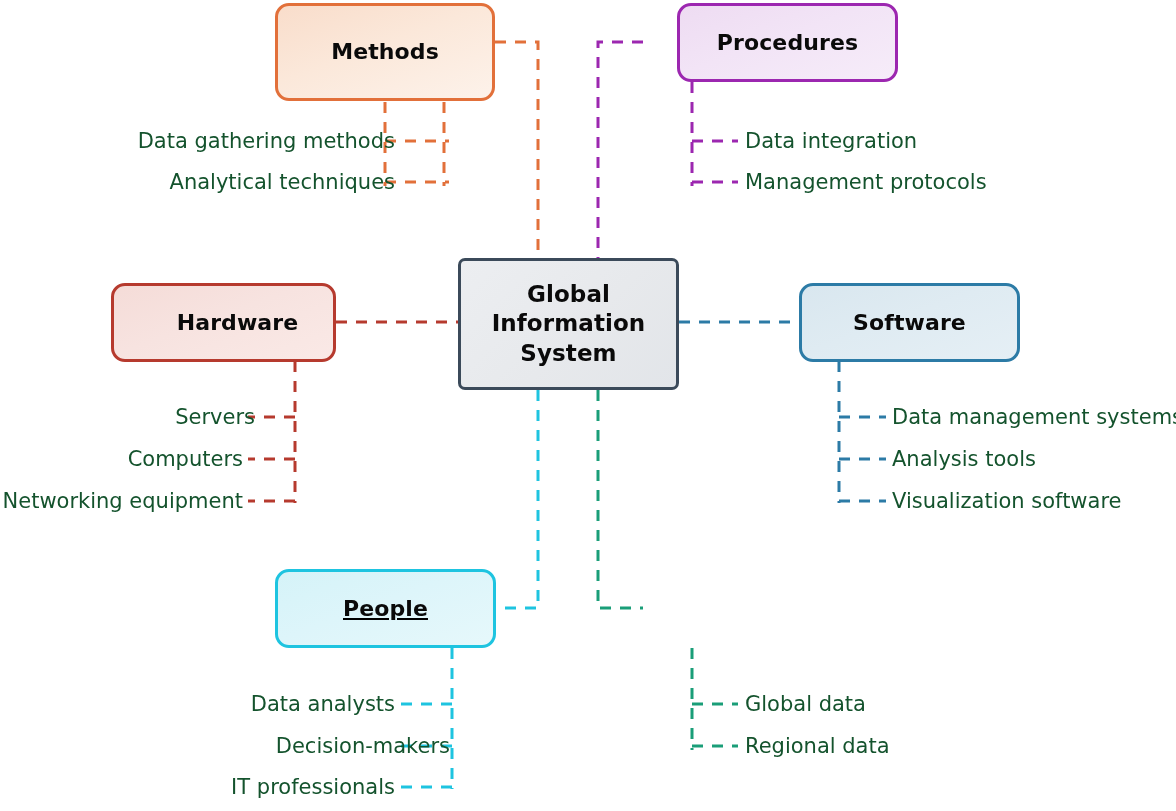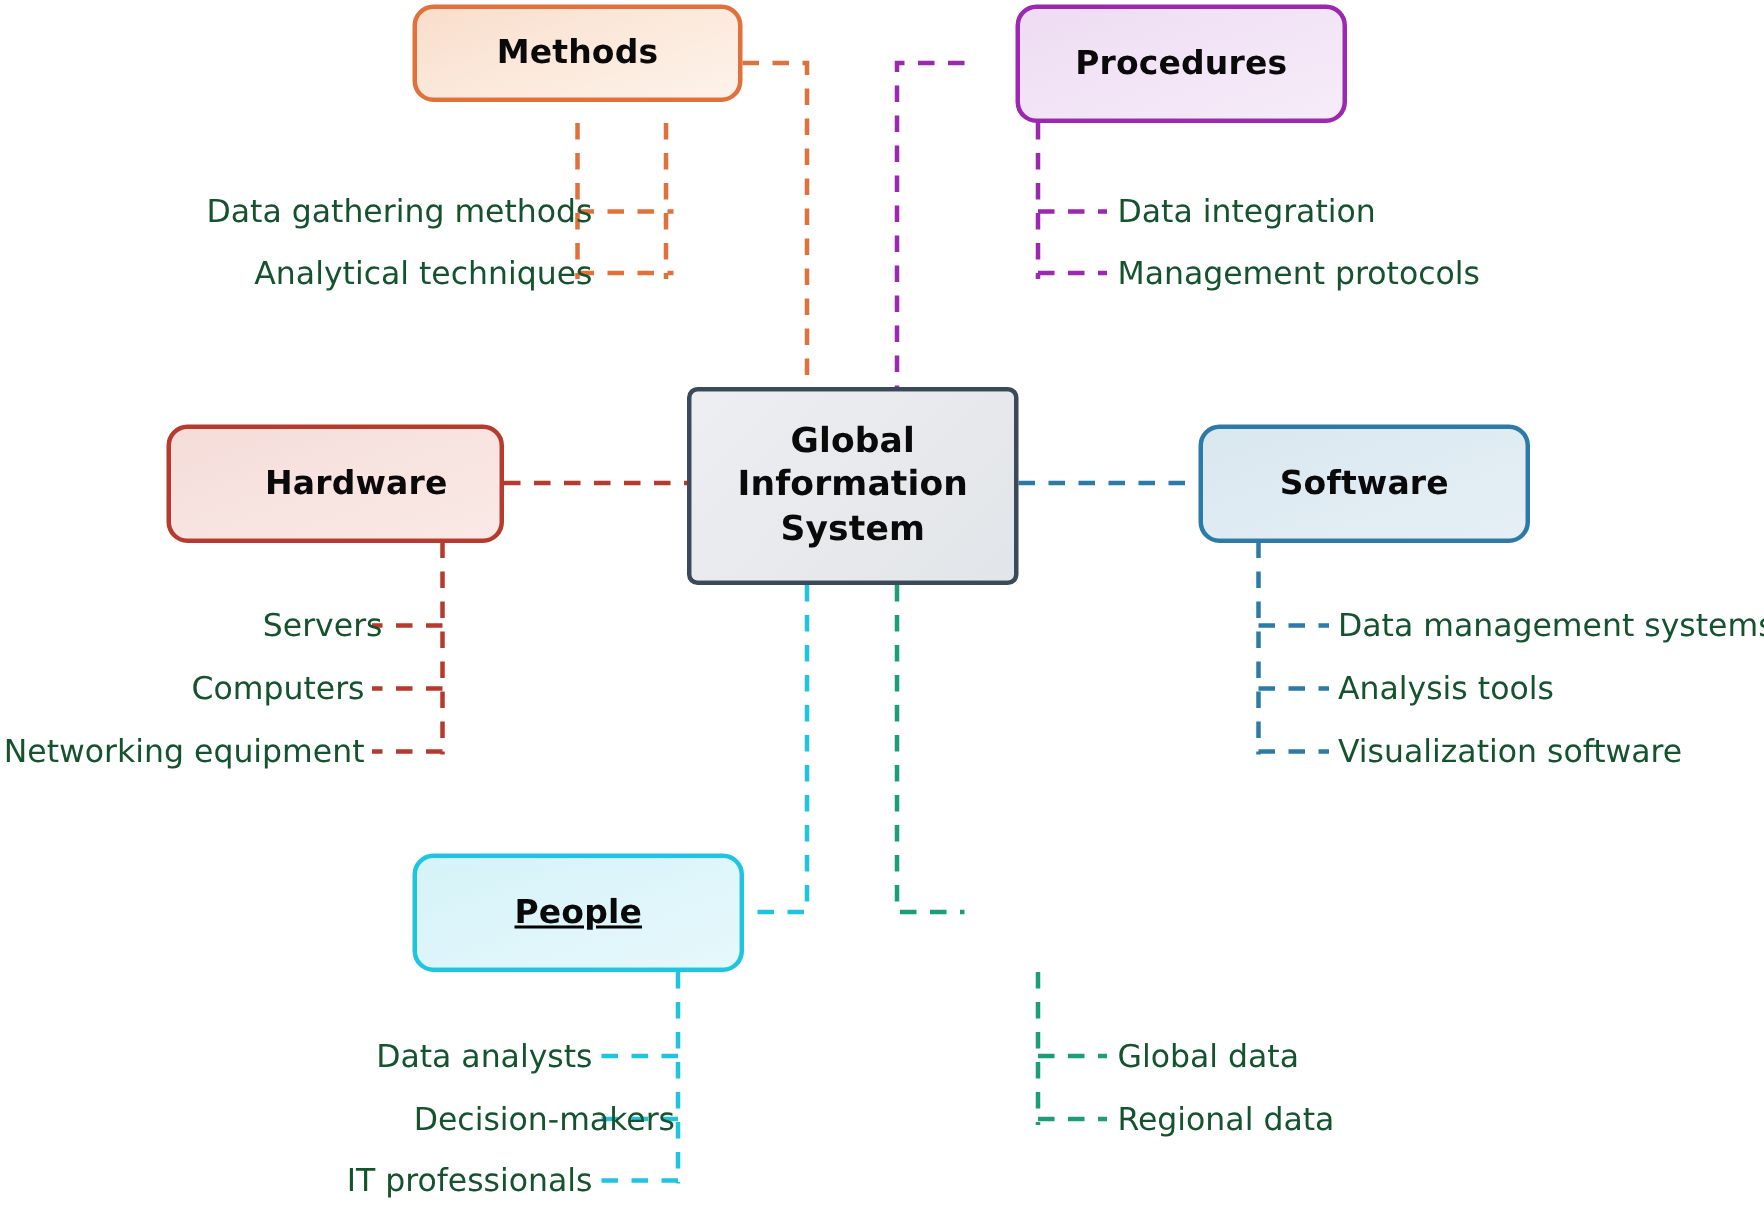--- a/index.html
+++ b/index.html
@@ -168,21 +168,21 @@
   </svg>
 
   <div class="node center-node" style="left:458px; top:258px; width:221px; height:132px;">
     <div class="node-label">
       <span>Global</span><br>
       <span>Information</span><br>
       <span>System</span>
     </div>
   </div>
 
-  <div class="node branch-node n-methods" style="left:275px; top:3px; width:220px; height:65px;">
+  <div class="node branch-node n-methods" style="left:275px; top:3px; width:220px; height:98px;">
     <span class="node-label">Methods</span>
   </div>
 
   <div class="node branch-node n-procedures" style="left:643px; top:3px; width:221px; height:79px;">
     <span class="node-label">Procedures</span>
   </div>
 
   <div class="node branch-node n-hardware" style="left:111px; top:283px; width:225px; height:79px;">
     <span class="node-label">Hardware</span>
   </div>
@@ -195,21 +195,21 @@
     <span class="node-label">People</span>
   </div>
 
 
   <div class="leaf right-aligned" style="left:0px; top:131px; width:395px;">Data gathering methods</div>
   <div class="leaf right-aligned" style="left:0px; top:172px; width:395px;">Analytical techniques</div>
 
   <div class="leaf left-aligned" style="left:745px; top:131px;">Data integration</div>
   <div class="leaf left-aligned" style="left:745px; top:172px;">Management protocols</div>
 
-  <div class="leaf right-aligned" style="left:12px; top:407px; width:243px;">Servers</div>
+  <div class="leaf right-aligned" style="left:0px; top:407px; width:243px;padding-left:12px;">Servers</div>
   <div class="leaf right-aligned" style="left:0px; top:449px; width:243px;">Computers</div>
   <div class="leaf right-aligned" style="left:0px; top:491px; width:243px;">Networking equipment</div>
 
   <div class="leaf left-aligned" style="left:892px; top:407px;">Data management systems</div>
   <div class="leaf left-aligned" style="left:892px; top:449px;">Analysis tools</div>
   <div class="leaf left-aligned" style="left:892px; top:491px;">Visualization software</div>
 
   <div class="leaf right-aligned" style="left:0px; top:694px; width:395px;">Data analysts</div>
   <div class="leaf right-aligned" style="left:16px; top:736px; width:395px;padding-left:39px;">Decision-makers</div>
   <div class="leaf right-aligned" style="left:0px; top:777px; width:395px;">IT professionals</div>

